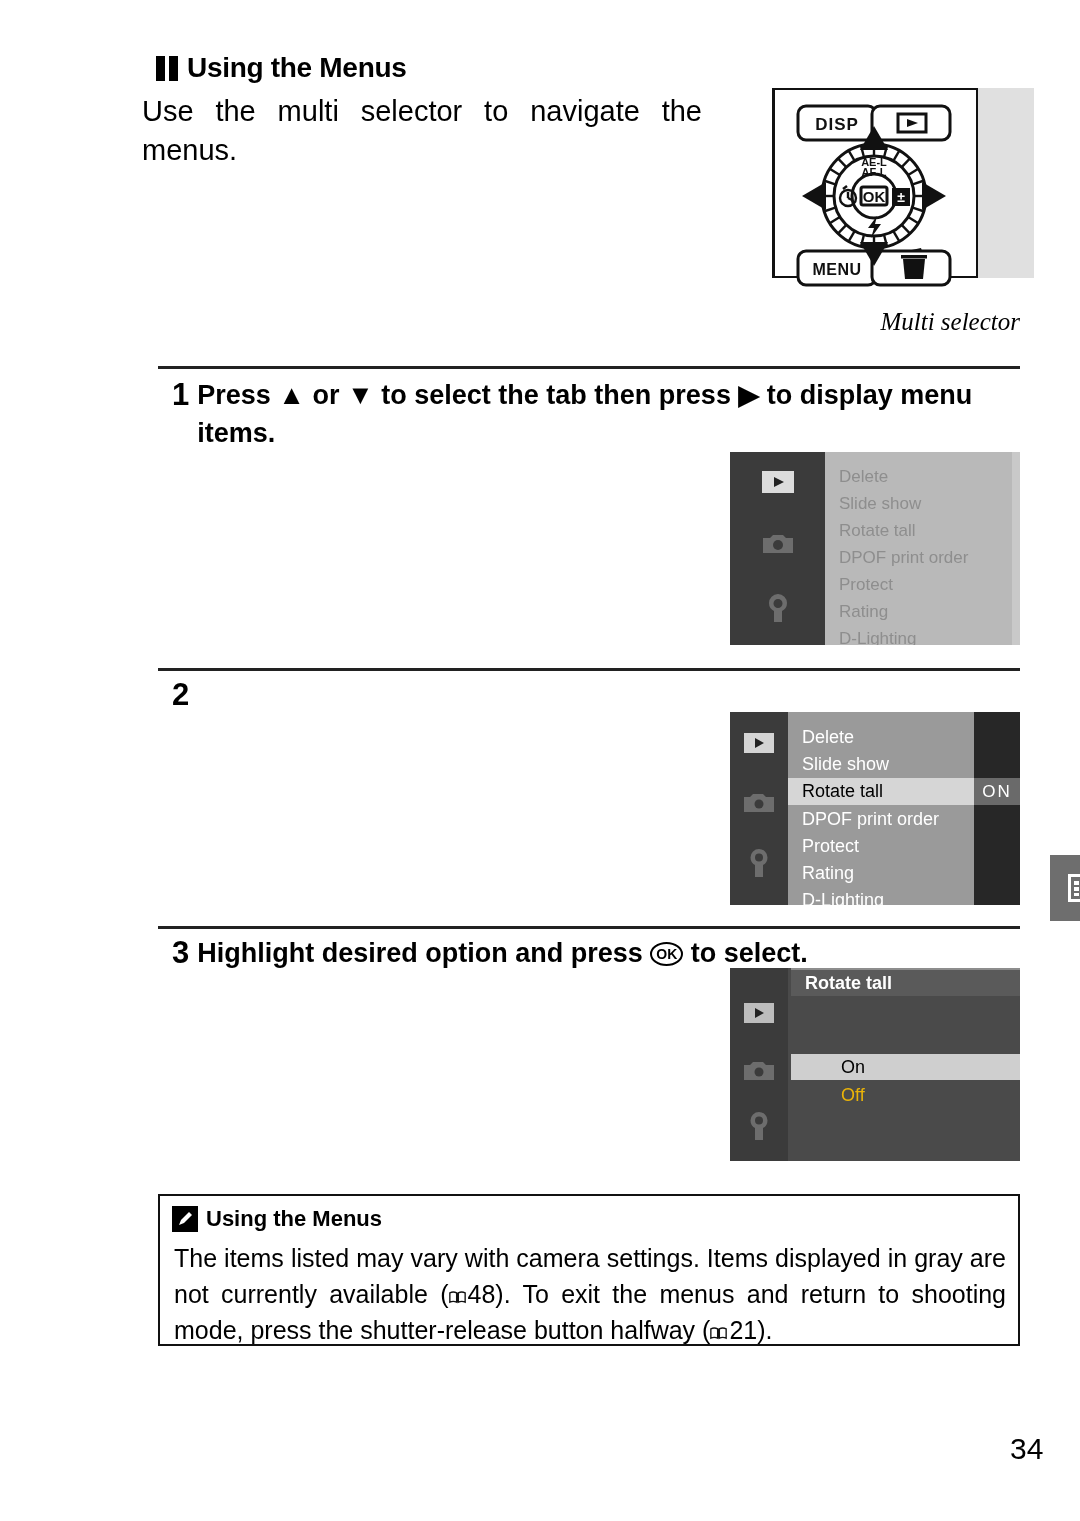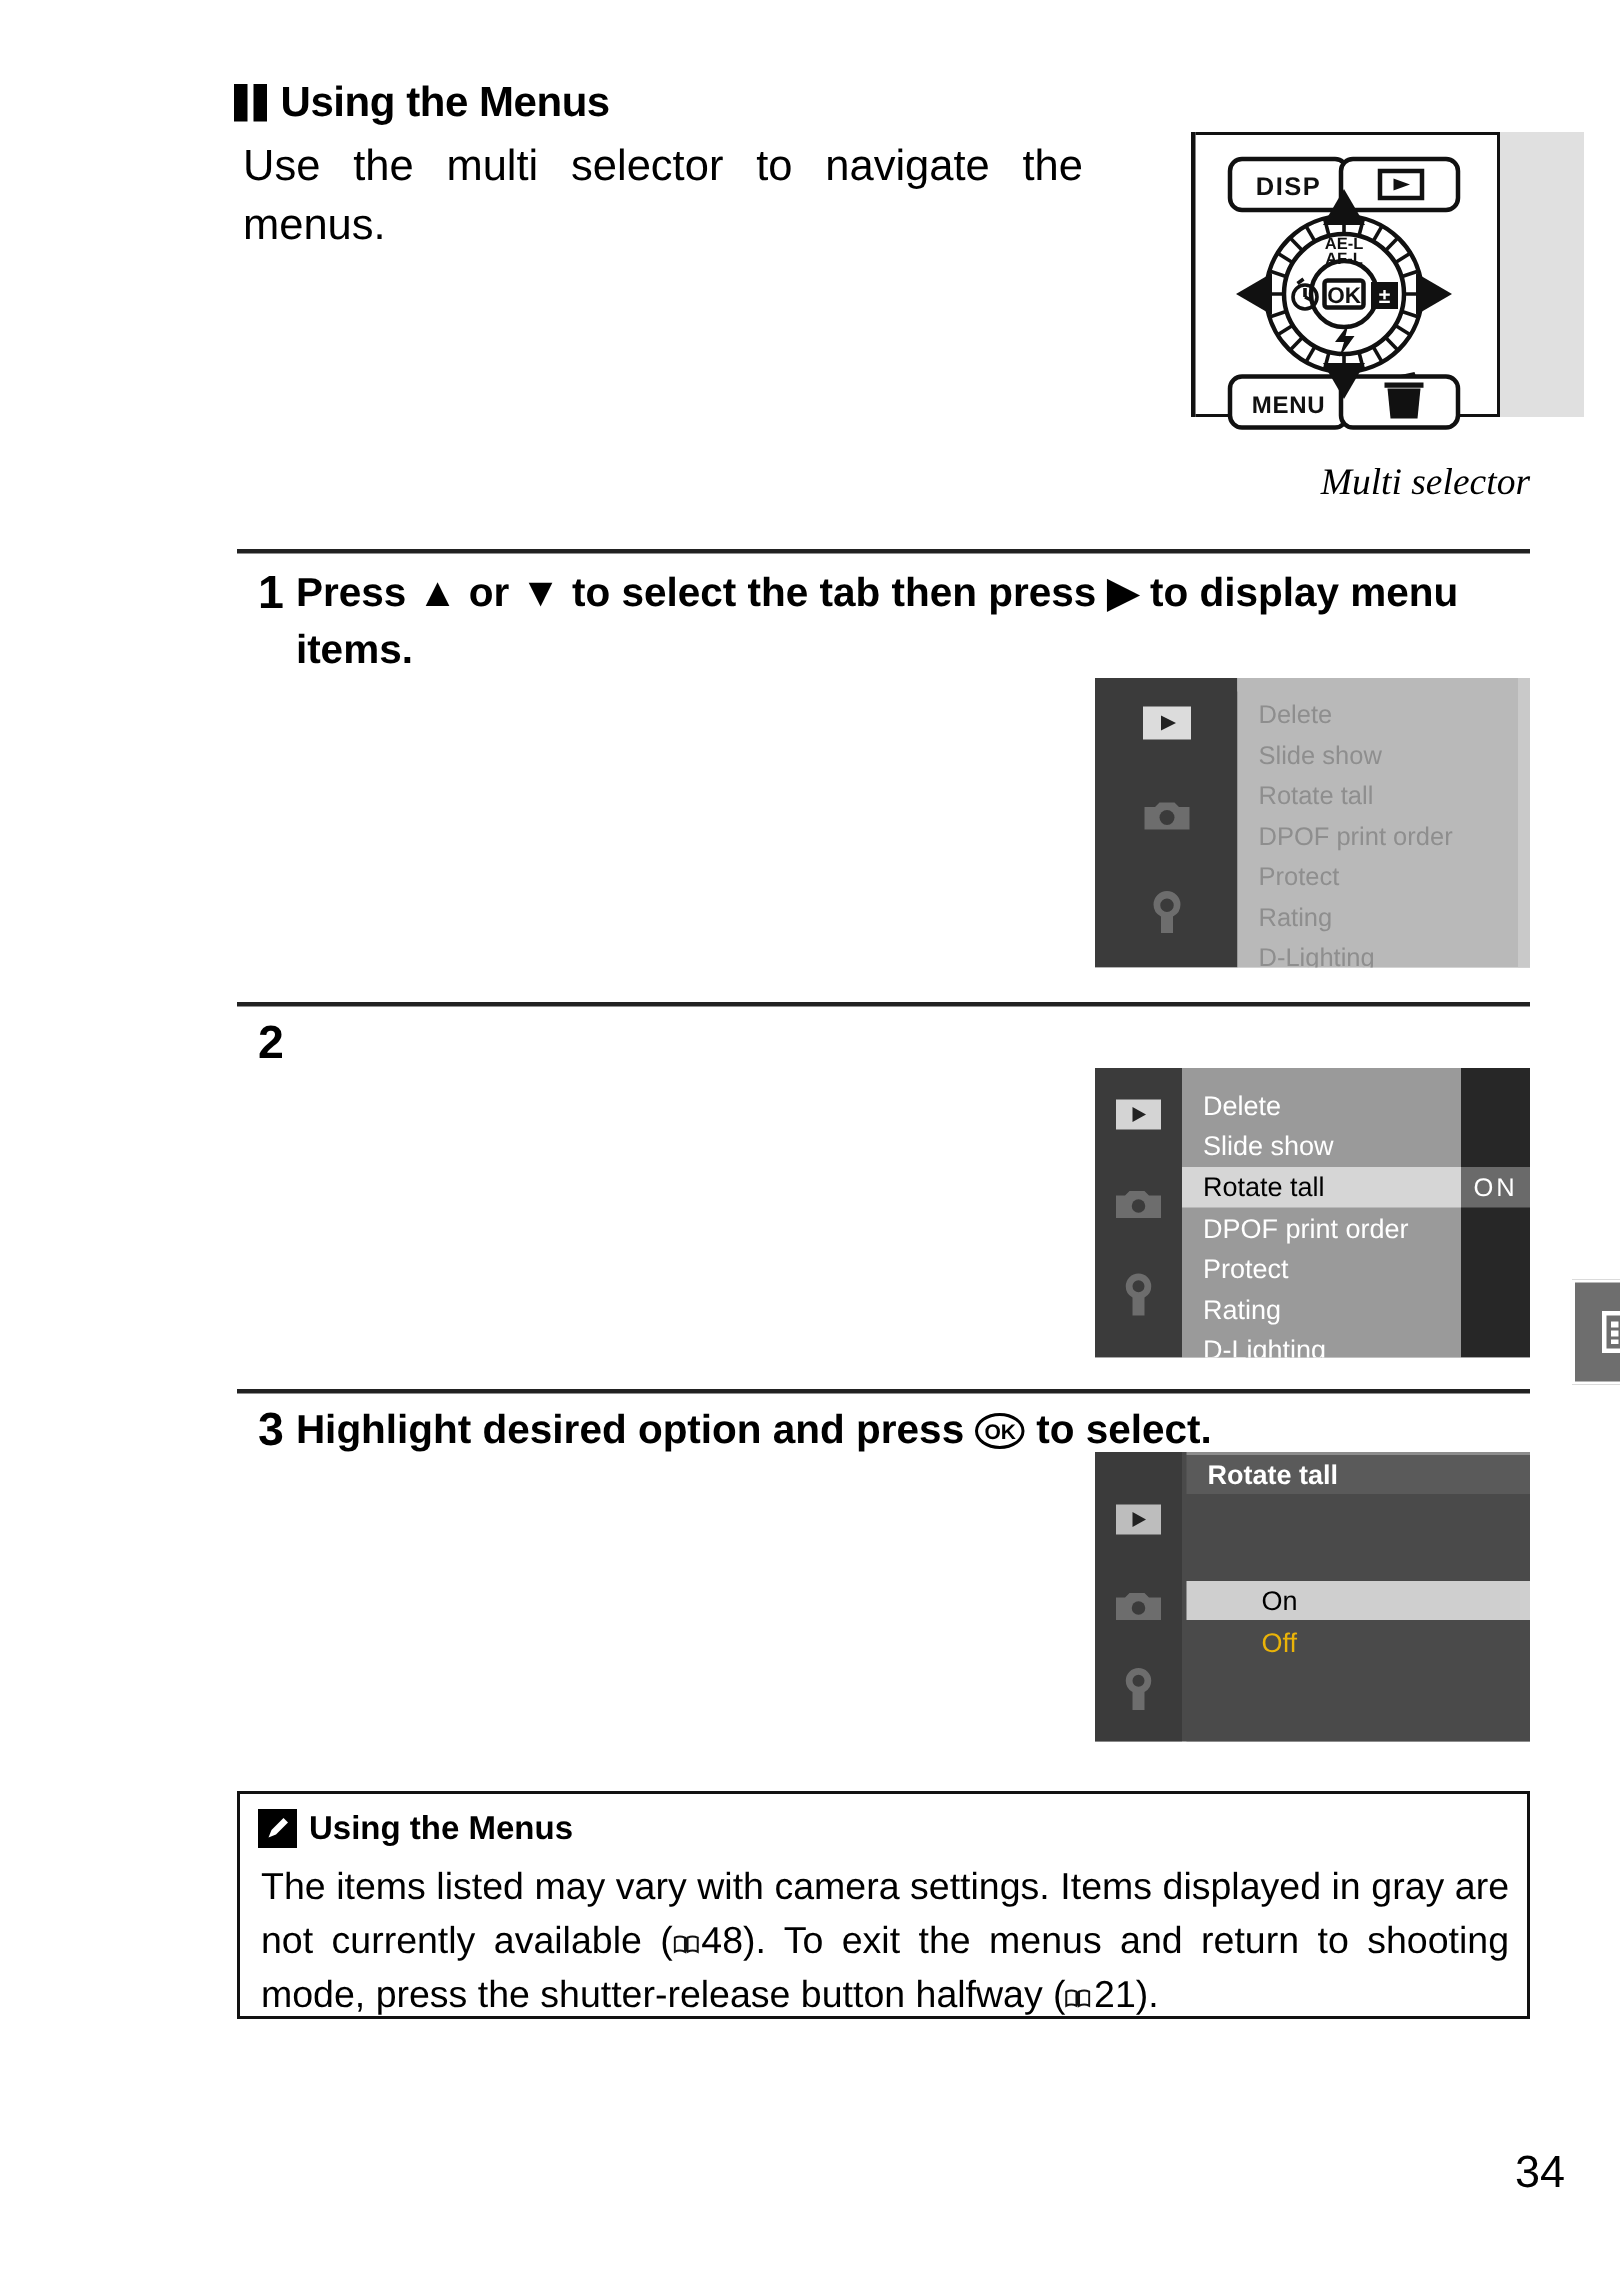--- a/index.html
+++ b/index.html
@@ -45,34 +45,34 @@
   }
   .section-heading .h-text {
     font-size: 28px;
     font-weight: bold;
     letter-spacing: -0.3px;
   }
 
   
   .intro {
     position: absolute;
-    left: 118px;
+    left: 98px;
     top: 92px;
     width: 560px;
     font-size: 29px;
     line-height: 39px;
     text-align: justify;
     text-align-last: left;
     letter-spacing: 0px;
   }
 
   
   .selector-figure {
     position: absolute;
-    left: 722px;
+    left: 700px;
     top: 88px;
     width: 290px;
     height: 190px;
   }
   .selector-figure .frame {
     position: absolute;
     inset: 0;
     border: 2px solid #111;
     background: #fff;
     box-sizing: border-box;

